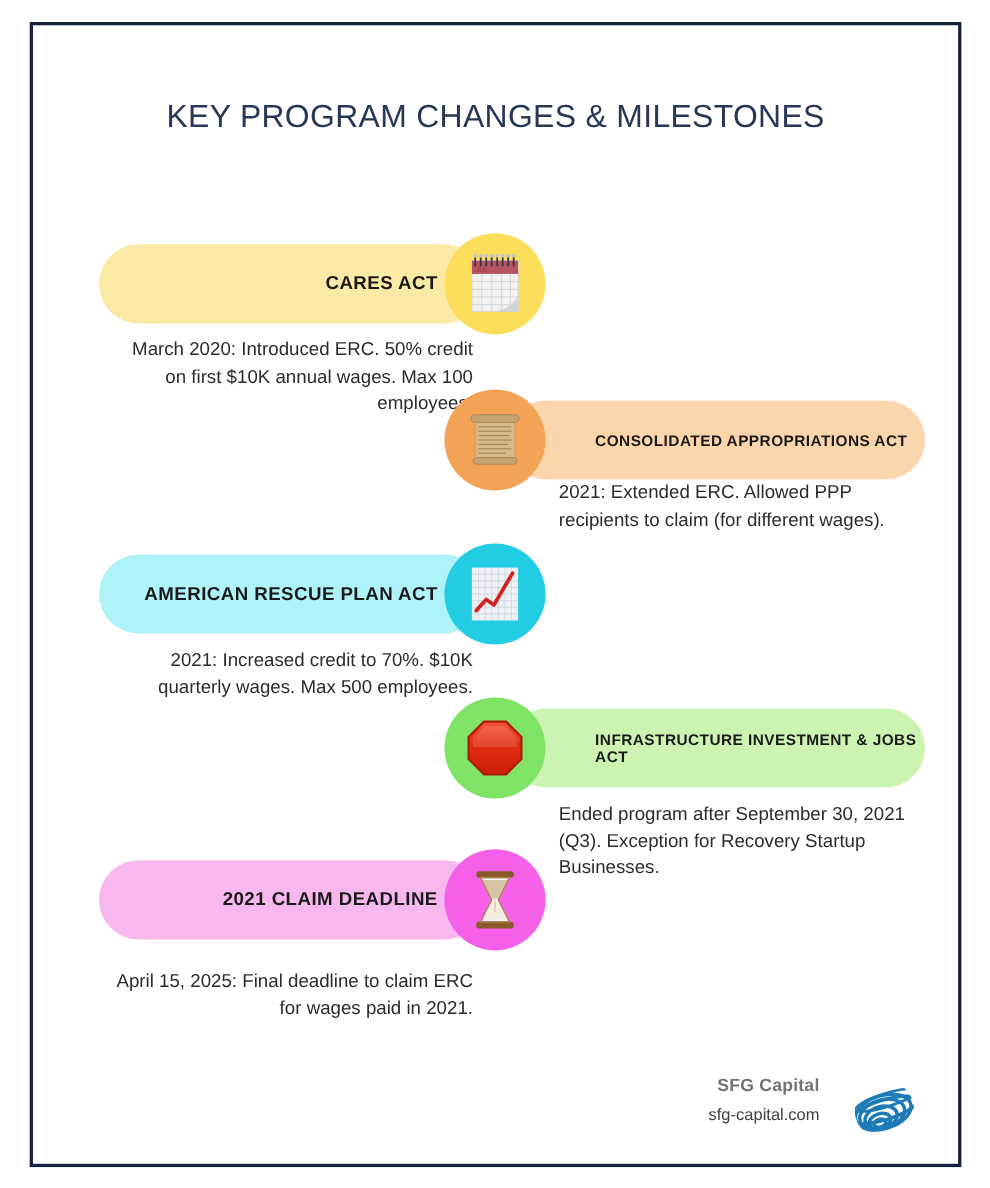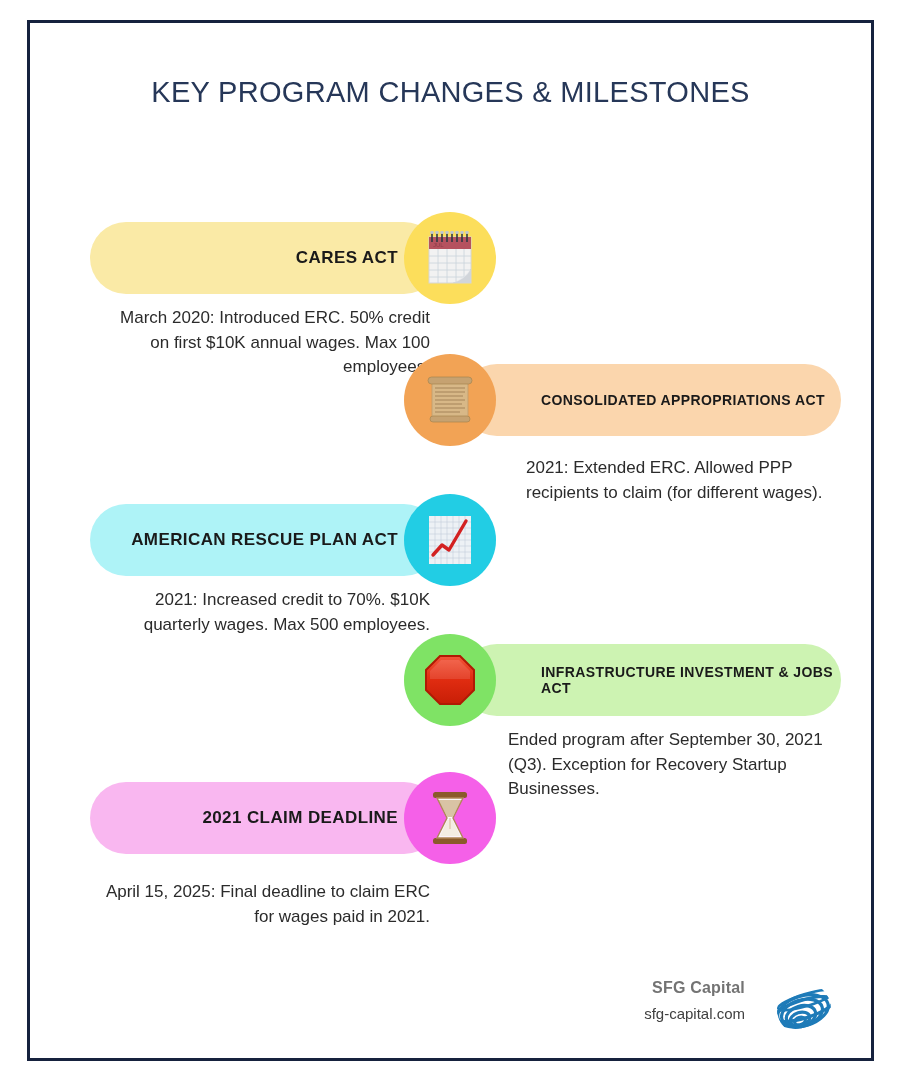--- a/index.html
+++ b/index.html
@@ -23,21 +23,21 @@
     pointer-events:none;
   }
 
   
   .header { position:absolute; left:27px; top:55px; width:847px; text-align:center; }
   .title {
     font-size:38px; font-weight:bold; color:#1F2D4E;
     letter-spacing:0.5px; line-height:1.1;
   }
   .subtitle {
-    margin-top:22px;
+    margin-top:36px;
     font-size:29px; font-weight:normal; color:#263758;
     letter-spacing:0.3px; line-height:1.1;
   }
 
   
   .timeline { position:absolute; left:27px; top:196px; width:847px; }
 
   .row { position:relative; height:0; }
 
   
@@ -166,21 +166,21 @@
                 <line x1="13" y1="36" x2="43" y2="36"></line>
               <line x1="13" y1="40" x2="38" y2="40"></line>
             </g>
             <rect x="6" y="5" width="44" height="7" rx="3.5" fill="#C6A271"></rect>
             <rect x="6" y="5" width="44" height="7" rx="3.5" fill="none" stroke="#A8854F" stroke-width="0.7"></rect>
             <rect x="8" y="44" width="40" height="6" rx="3" fill="#C6A271"></rect>
             <rect x="8" y="44" width="40" height="6" rx="3" fill="none" stroke="#A8854F" stroke-width="0.7"></rect>
           </svg>
         </span>
       </div>
-      <div class="desc right" style="top:260px;margin-left:18px;">2021: Extended ERC. Allowed PPP recipients to claim (for different wages).</div>
+      <div class="desc right" style="top:240px;">2021: Extended ERC. Allowed PPP recipients to claim (for different wages).</div>
     </div>
 
     <div class="row">
       <div class="pill left" style="top:308px; background:#AEF3F7;">
         <span class="pill-label">AMERICAN RESCUE PLAN ACT</span>
       </div>
       <div class="badge left-row" style="top:298px; background:#22CDE4;">
 
         <span>
           <svg width="52" height="56" viewBox="0 0 52 56">

